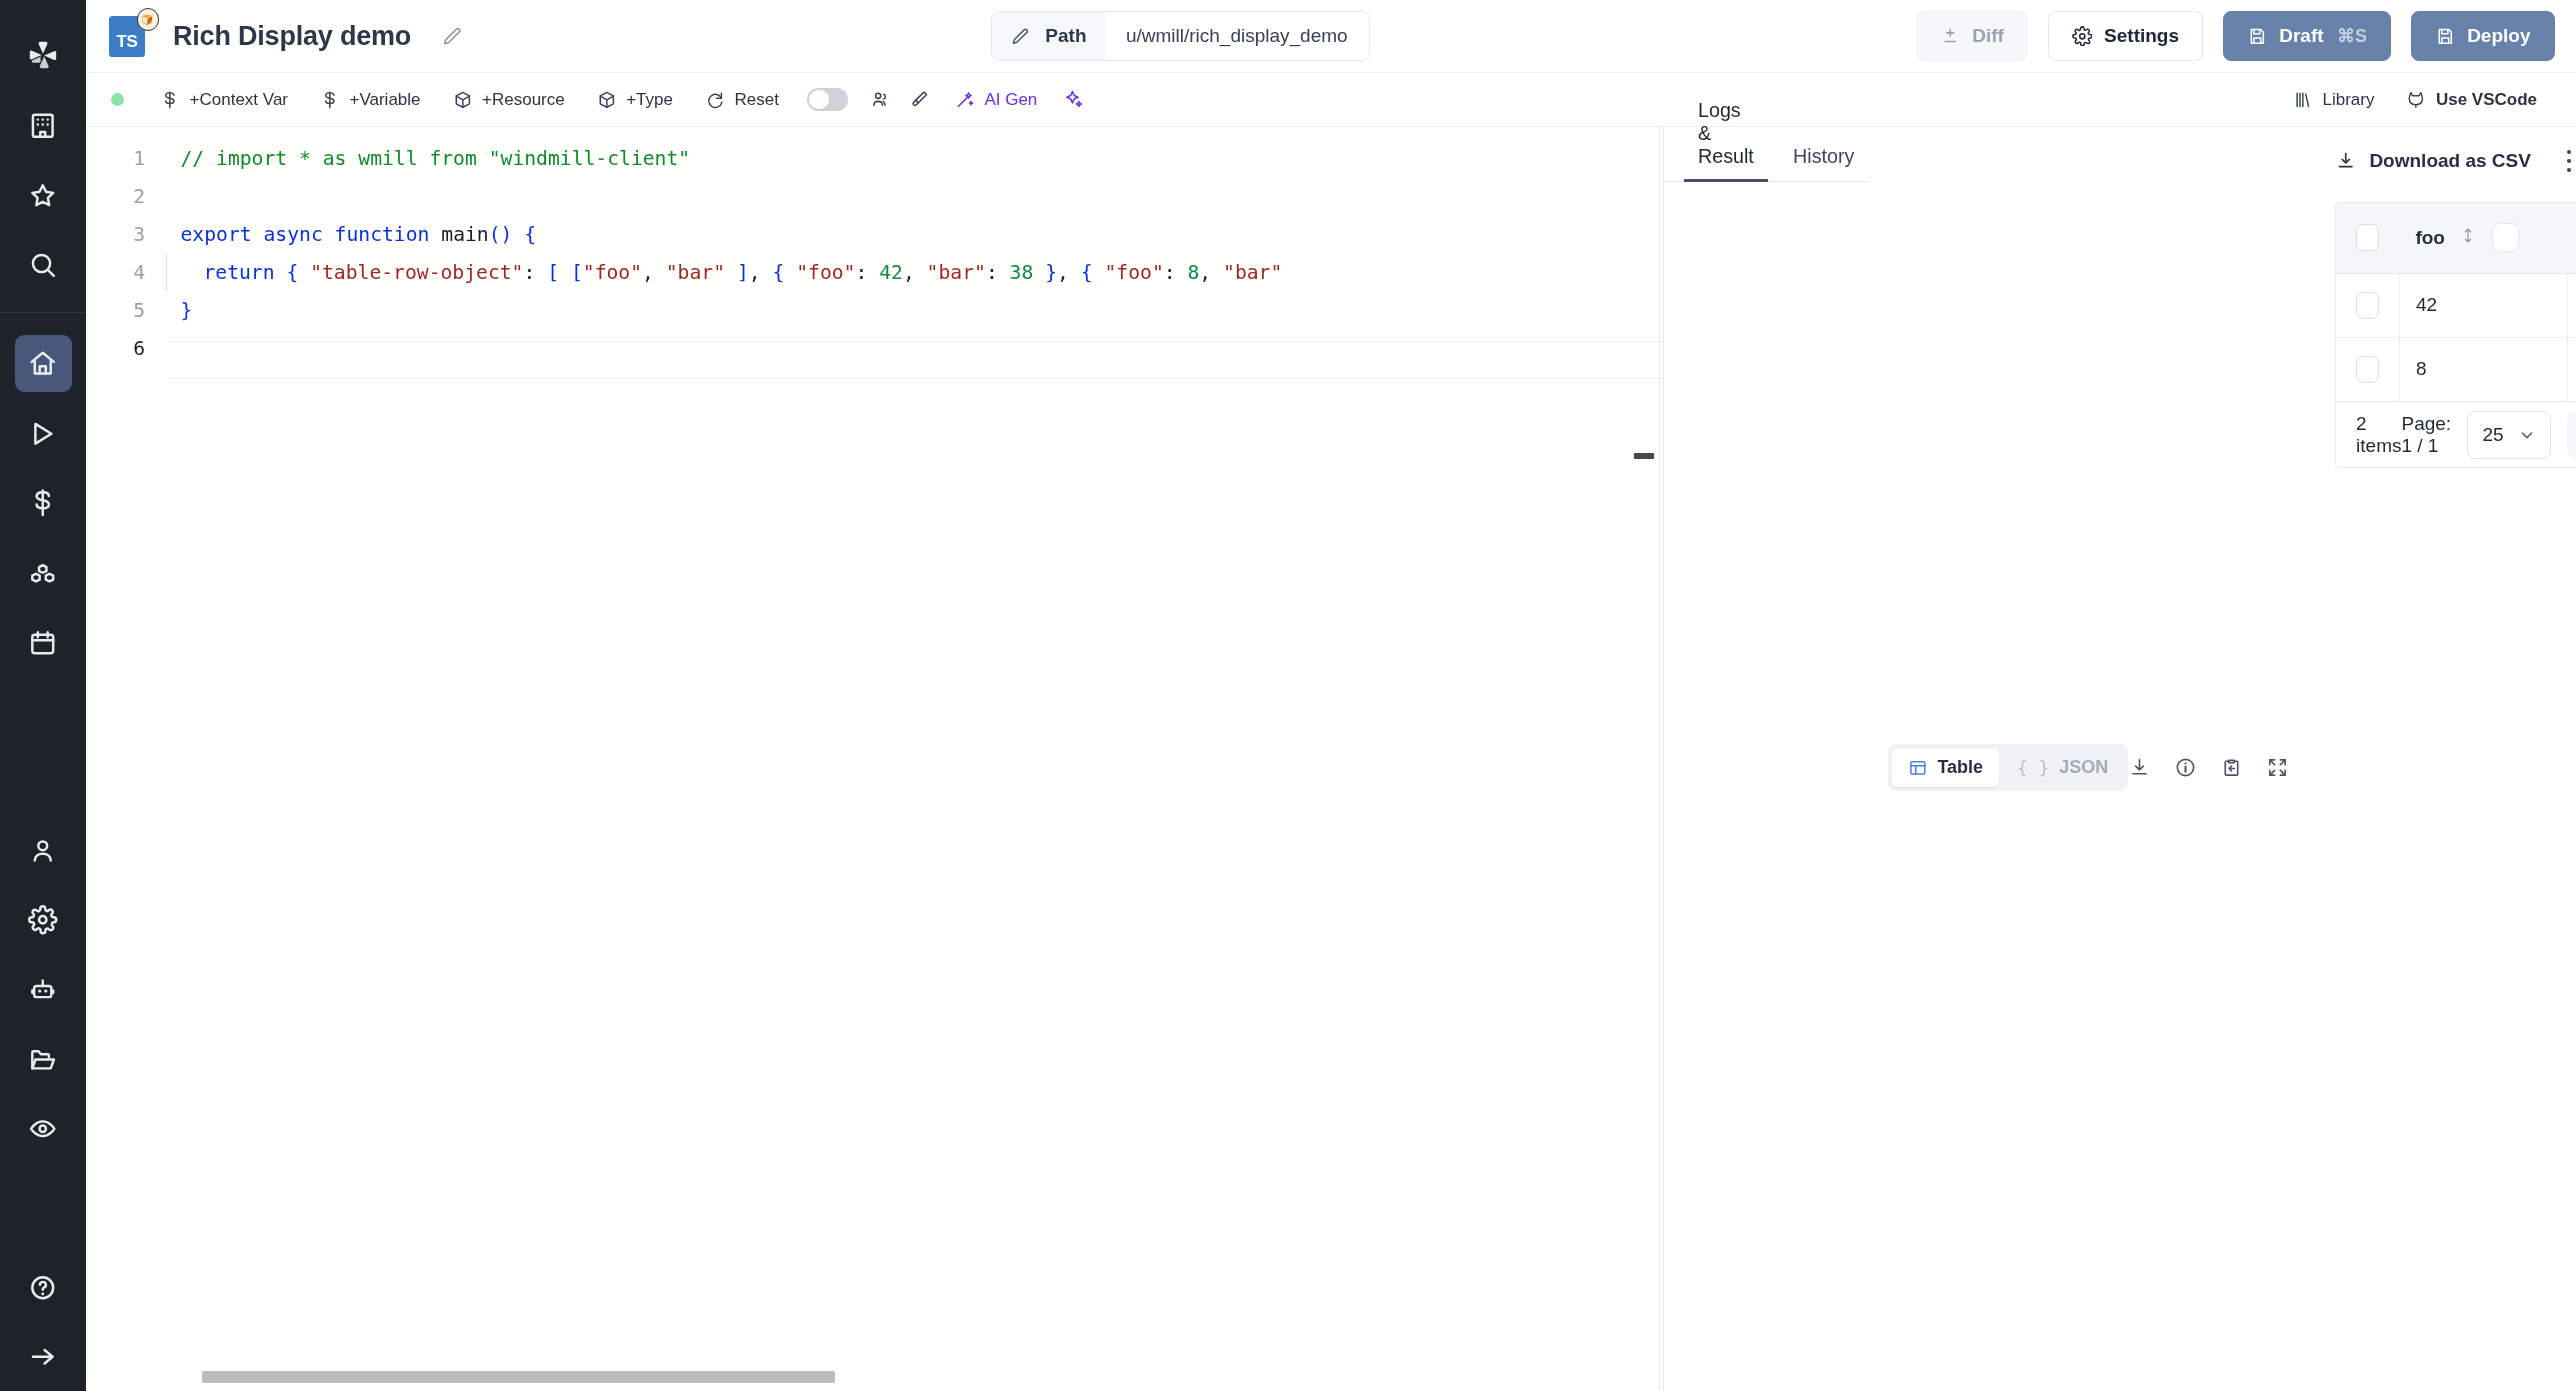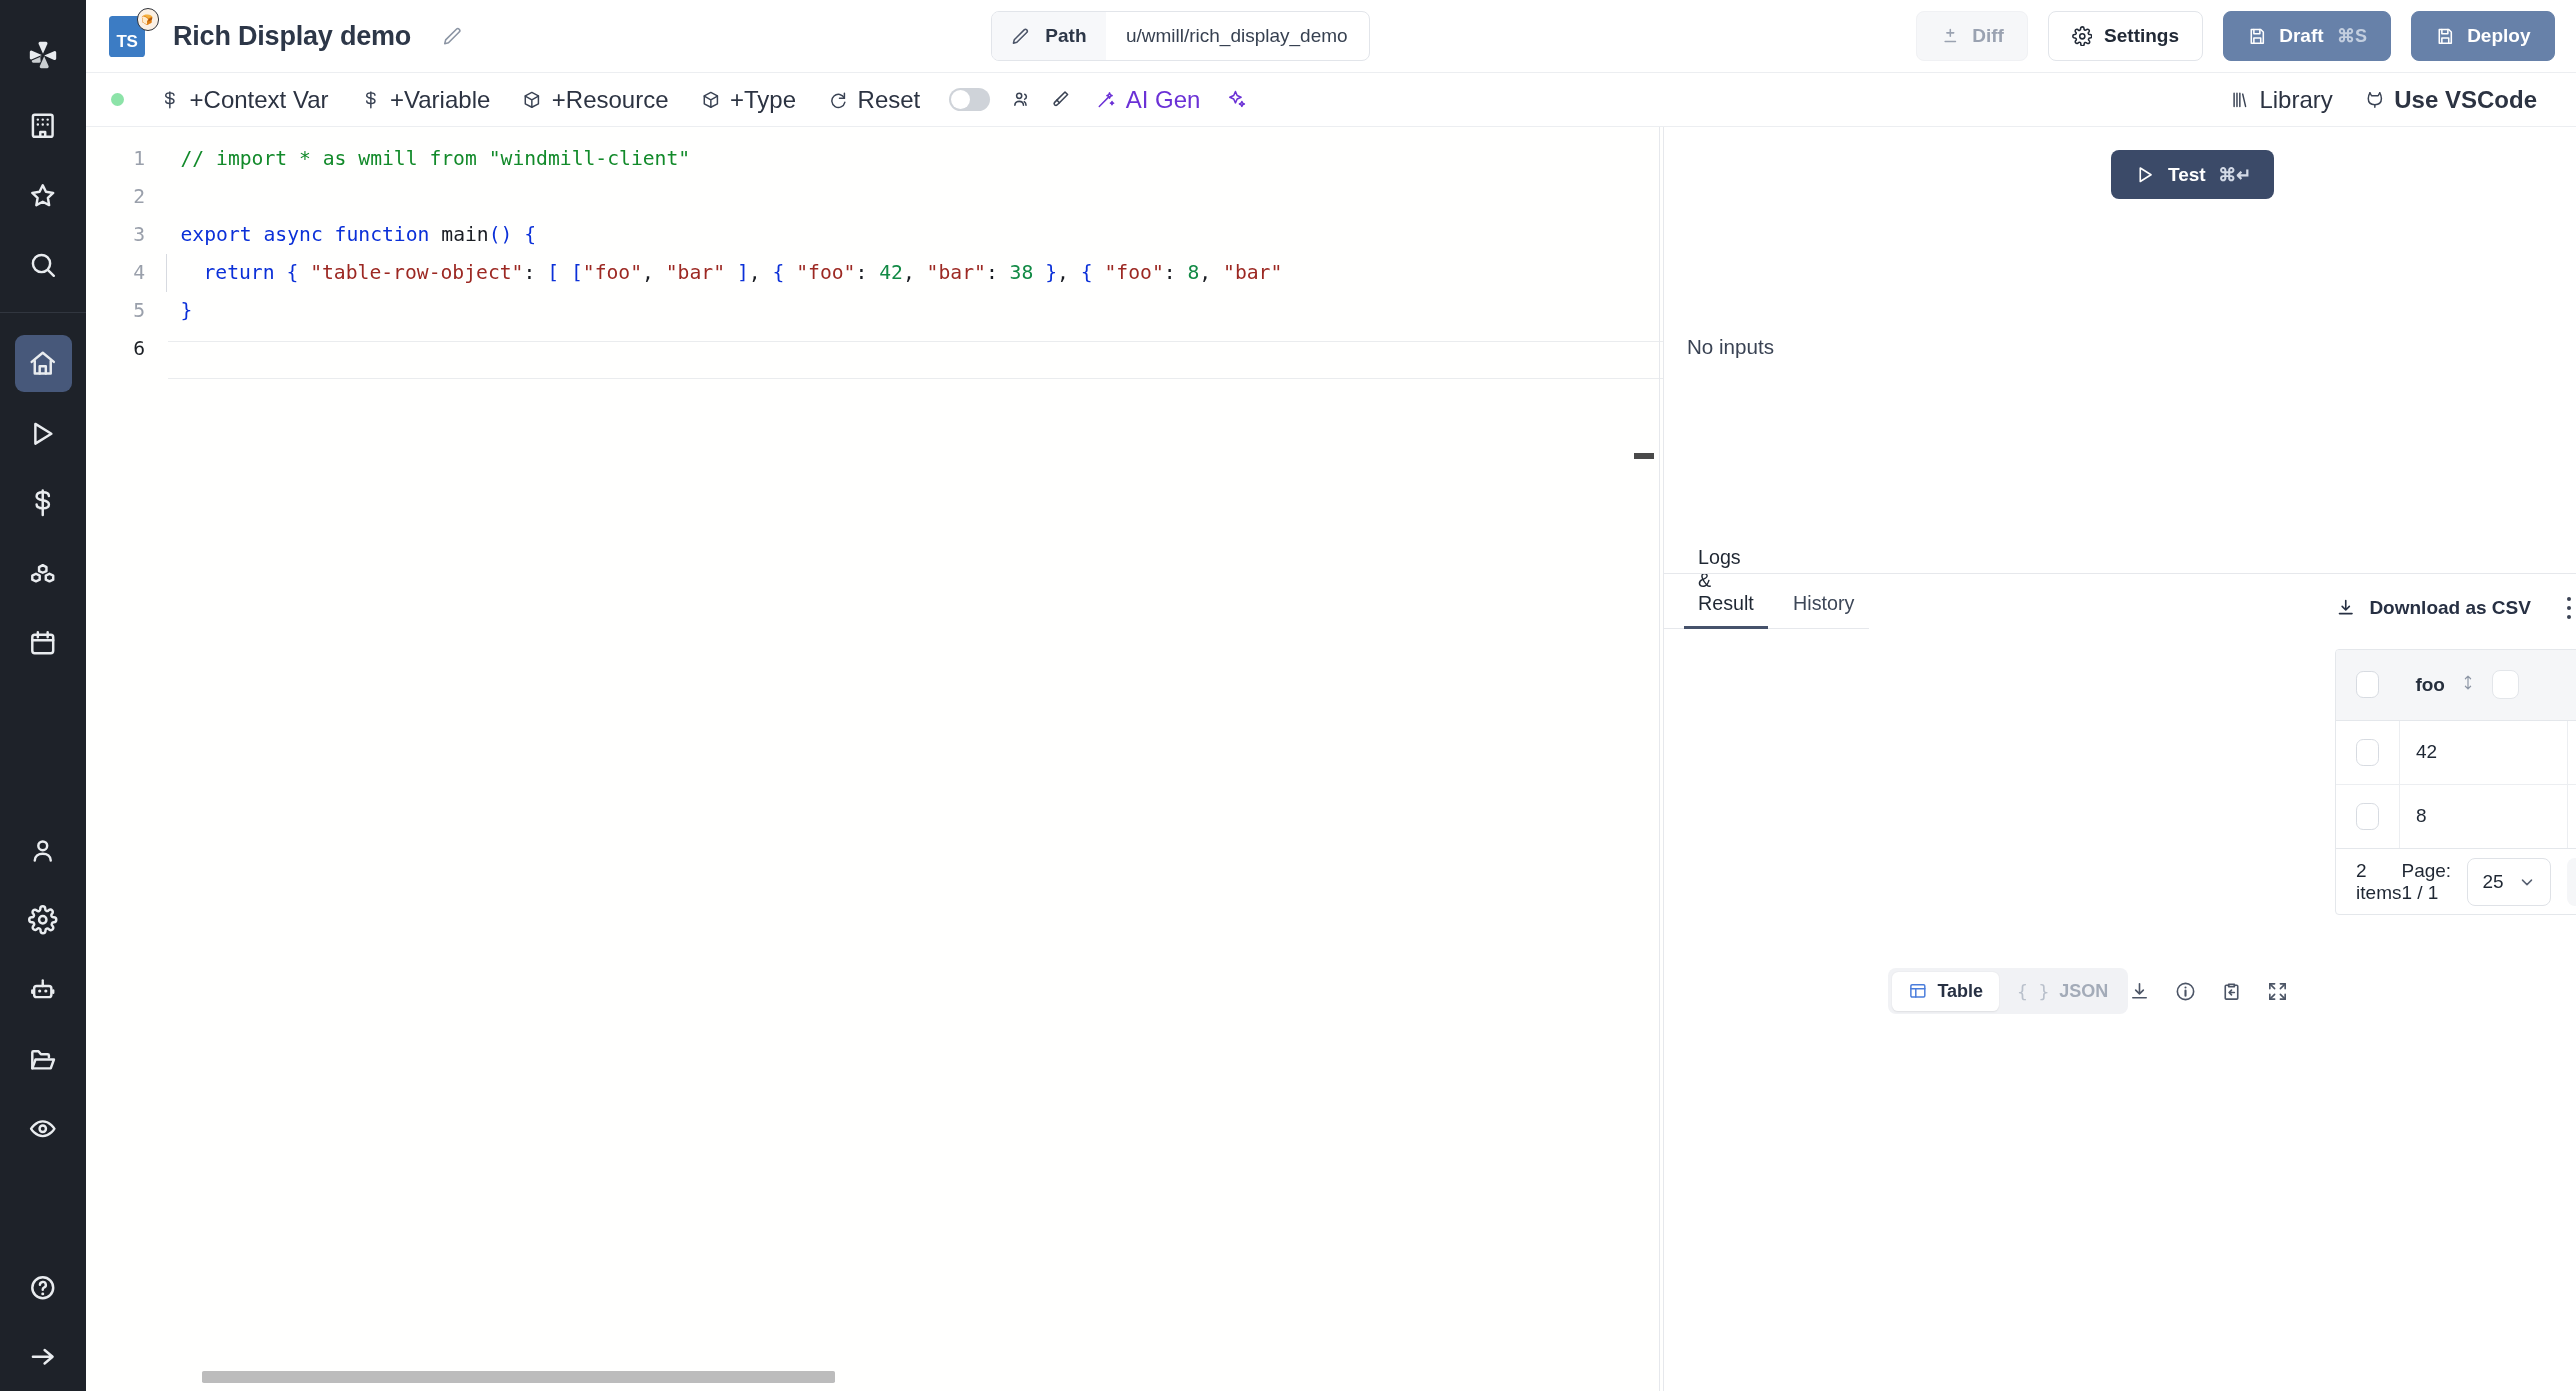--- a/index.html
+++ b/index.html
@@ -95,21 +95,21 @@
   
   .toolbar {
     height: 54px; min-height: 54px; background: #fff;
     display: flex; align-items: center; padding: 0 23px 0 25px;
     border-bottom: 0.9px solid #eceef1; gap: 0;
   }
   .status-dot { width: 13.4px; height: 13.4px; border-radius: 50%; background: #8ce3a8; margin-right: 19.7px; }
   .tb-item {
     display: flex; align-items: center; gap: 9.8px; height: 39px;
     padding: 0 16px; border-radius: 6.3px; cursor: pointer;
-    font-size: 24px; color: #2c3342; font-weight: normal; white-space: nowrap;
+    font-size: 17px; color: #2c3342; font-weight: normal; white-space: nowrap;
   }
   .tb-item svg { width: 19.7px; height: 19.7px; stroke: #3a4354; stroke-width: 1.8; fill: none;
     stroke-linecap: round; stroke-linejoin: round; }
   .tb-item.accent { color: #6b31d6; }
   .tb-item.accent svg { stroke: #6b31d6; }
   .toggle {
     width: 41px; height: 23px; border-radius: 11.6px; background: #cfd3d9;
     position: relative; margin: 0 12.5px 0 12.5px; cursor: pointer; flex: none;
   }
   .toggle .knob { position: absolute; top: 1.8px; left: 1.8px; width: 19.7px; height: 19.7px;
@@ -532,30 +532,20 @@
         <div class="code" id="code-lines"><div class="code-line"><div class="ln">1</div><div class="code-text"><span class="tok-com">// import * as wmill from "windmill-client"</span></div></div><div class="code-line"><div class="ln">2</div><div class="code-text"></div></div><div class="code-line"><div class="ln">3</div><div class="code-text"><span class="tok-kw">export</span><span class="tok-pun"> </span><span class="tok-kw">async</span><span class="tok-pun"> </span><span class="tok-kw">function</span><span class="tok-pun"> </span><span class="tok-fn">main</span><span class="tok-brk">()</span><span class="tok-pun"> </span><span class="tok-brk">{</span></div></div><div class="code-line indented"><div class="ln">4</div><div class="code-text"><span class="tok-pun">  </span><span class="tok-kw">return</span><span class="tok-pun"> </span><span class="tok-brk">{</span><span class="tok-pun"> </span><span class="tok-str">"table-row-object"</span><span class="tok-pun">:</span><span class="tok-pun"> </span><span class="tok-brk">[</span><span class="tok-pun"> </span><span class="tok-brk">[</span><span class="tok-str">"foo"</span><span class="tok-pun">, </span><span class="tok-str">"bar"</span><span class="tok-pun"> </span><span class="tok-brk">]</span><span class="tok-pun">, </span><span class="tok-brk">{</span><span class="tok-pun"> </span><span class="tok-str">"foo"</span><span class="tok-pun">: </span><span class="tok-num">42</span><span class="tok-pun">, </span><span class="tok-str">"bar"</span><span class="tok-pun">: </span><span class="tok-num">38</span><span class="tok-pun"> </span><span class="tok-brk">}</span><span class="tok-pun">, </span><span class="tok-brk">{</span><span class="tok-pun"> </span><span class="tok-str">"foo"</span><span class="tok-pun">: </span><span class="tok-num">8</span><span class="tok-pun">, </span><span class="tok-str">"bar"</span></div></div><div class="code-line"><div class="ln">5</div><div class="code-text"><span class="tok-brk">}</span></div></div><div class="code-line"><div class="ln cur">6</div><div class="code-text"></div></div></div>
         <div class="cur-line-top"></div>
         <div class="cur-line-bot"></div>
         <div class="ed-scroll-mark"></div>
         <div class="ed-vtrack"></div>
         <div class="ed-scrollbar-h"></div>
       </div>
 
       <div class="rightpane">
 
-        <div class="inputs-area">
-          <div class="test-btn">
-            <svg viewBox="0 0 24 24">
-                <path d="M7 4.5l12 7.5-12 7.5z"></path>
-              </svg>
-            <span>Test</span>
-            <span class="test-kbd">⌘↵</span>
-          </div>
-          <div class="no-inputs">No inputs</div>
-        </div>
 
         <div class="results">
           <div class="res-tabs">
             <div class="res-tab active">Logs &amp; Result</div>
             <div class="res-tab">History</div>
           </div>
 
           <div class="res-toolbar">
             <div class="seg">
               <div class="seg-item active">

